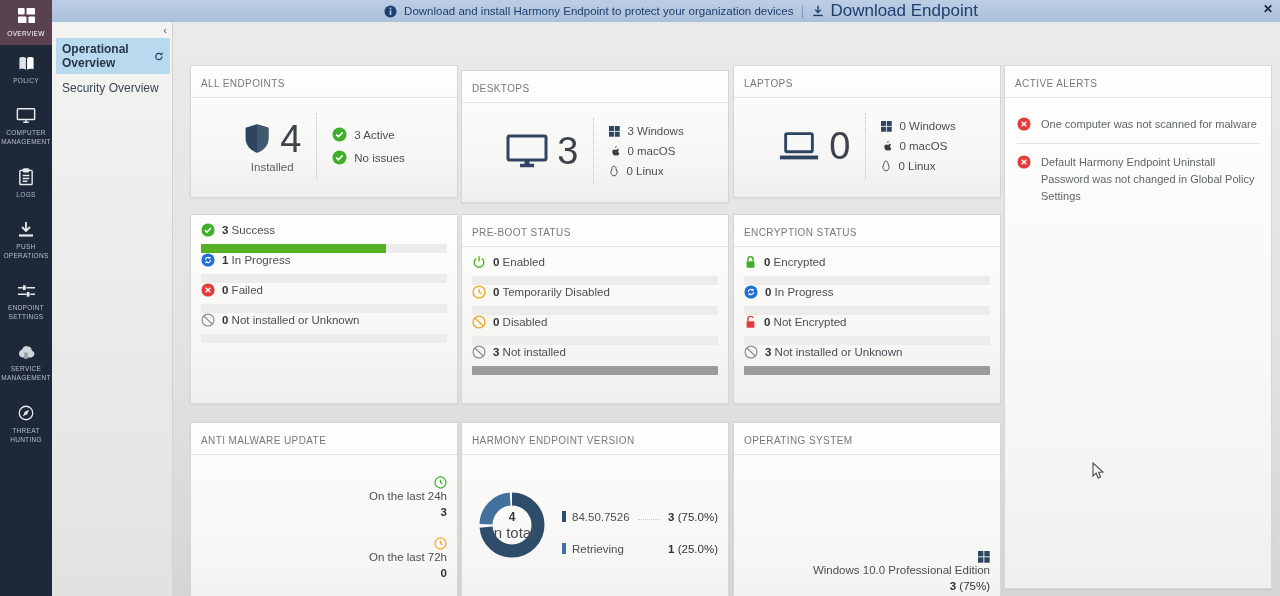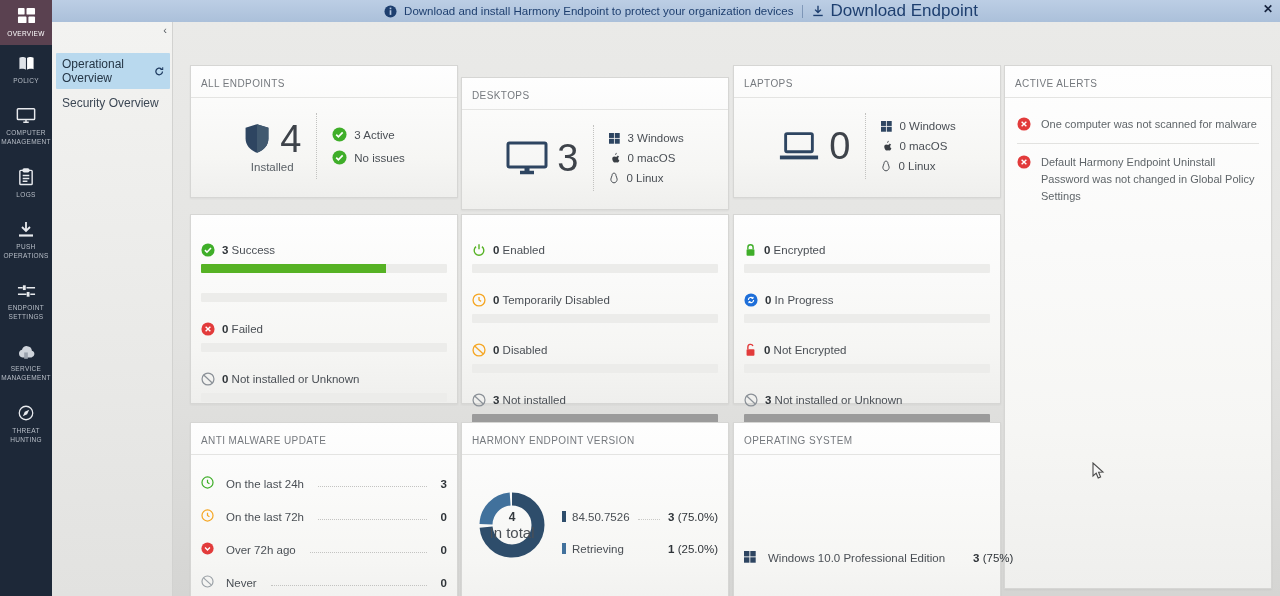--- a/index.html
+++ b/index.html
@@ -21,21 +21,21 @@
   .banner-divider { width:1px; height:13px; background:rgba(30,63,111,.35); }
   .banner-btn { font-size:17px; color:#1e3f6f; display:flex; align-items:center; gap:6px; cursor:pointer; }
   .banner-close { position:absolute; right:7px; top:3px; font-size:12px; font-weight:bold; color:#16233e; cursor:pointer; line-height:1; }
 
   
   .subnav { position:absolute; left:52px; top:22px; width:121px; height:574px;
     background:linear-gradient(#f3f3f1, #e9e9e7 60%, #e2e2e0); border-right:1px solid #d2d2d0; z-index:20; }
   .subnav-collapse { position:absolute; top:2px; right:5px; font-size:11px; color:#555b62; cursor:pointer; }
   .subnav-item { margin:3px 2px 0 4px; padding:4px 6px; font-size:12px; color:#3c4754; cursor:pointer; border-radius:1px;
     display:flex; align-items:center; justify-content:space-between; }
-  .subnav-item:first-of-type { margin-top:31px; }
+  .subnav-item:first-of-type { margin-top:16px;font-weight:bold; }
   .subnav-item.selected { background:#b9d9ee; color:#253646; }
 
   
   .main { position:absolute; left:173px; top:22px; width:1107px; height:574px;
     background:linear-gradient(#eaeae8, #e3e3e1 55%, #d5d5d3); }
 
   .card { position:absolute; width:268px; border:1px solid #d6d6d4;
     background:linear-gradient(#fefefe, #f6f6f4 70%, #efefed); box-shadow:0 1px 2px rgba(0,0,0,.05); }
   .card-hd { padding:7px 10px 6px; border-bottom:1px solid #e4e4e2; }
   .card-hd span { font-size:10px; letter-spacing:.4px; color:#75797e; }
@@ -51,28 +51,28 @@
   .mini-list { display:flex; flex-direction:column; gap:8px; }
   .mini-row { display:flex; align-items:center; gap:7px; font-size:11.5px; color:#4a4f55; }
   .mini-row svg { flex:0 0 auto; }
 
   
   .alert-row { display:flex; gap:10px; padding:10px 2px 10px 2px; }
   .alert-text { font-size:11px; color:#5f6569; line-height:1.55; }
   .alert-sep { border-top:1px solid #e2e2e0; margin:0 2px; }
 
   
-  .st-row { margin-top:20px; }
+  .st-row { margin-top:0; }
   .st-head { display:flex; align-items:center; gap:7px; font-size:11.5px; color:#4a4f55; }
   .st-head b { color:#2f3439; }
   .st-bar { margin-top:7px; height:9px; background:#ececea; border-radius:1px; overflow:hidden; }
   .st-fill { height:100%; width:0; }
 
   
-  .ld-row { display:flex; align-items:flex-end; gap:12px; margin-top:19px; font-size:11.5px; color:#4a4f55; }
+  .ld-row { display:flex; align-items:flex-end; gap:0; margin-top:19px; font-size:11.5px; color:#4a4f55;flex-direction:column; }
   .ld-row .ic { margin-bottom:-1px; }
   .ld-label { white-space:nowrap; }
   .ld-dots { flex:1; border-bottom:1px dotted #c3c3c1; margin:0 2px 3px; }
   .ld-val { font-weight:bold; color:#2f3439; white-space:nowrap; }
 
   
   .ver-body { display:flex; align-items:center; padding:6px 10px; }
   .donut-wrap { position:relative; width:72px; height:72px; margin:28px 14px 0 4px; }
   .donut-center { position:absolute; inset:0; display:flex; flex-direction:column; align-items:center; justify-content:center; }
   .donut-center .t { font-size:12px; font-weight:bold; color:#33383d; }
@@ -233,21 +233,21 @@
           <svg width="15" height="15" viewBox="0 0 16 16">
               <circle cx="8" cy="8" r="7.5" fill="#3fae29"></circle>
               <path d="M4.5 8.2l2.3 2.3 4.6-4.8" stroke="#fff" stroke-width="1.8" fill="none"></path>
             </svg>
           <span>No issues</span>
         </div>
       </div>
     </div>
   </div>
 
-  <div class="card" style="left:288px; top:55px; height:133px">
+  <div class="card" style="left:288px; top:48px; height:133px">
     <div class="card-hd"><span>DESKTOPS</span></div>
     <div class="sum-body">
       <div class="sum-main">
         <svg width="42" height="34" viewBox="0 0 42 34" fill="none" stroke="#2e4561" stroke-width="3">
             <rect x="2" y="2" width="38" height="24" rx="1.5"></rect>
             <path d="M14 31.5h14" stroke-width="3.5"></path>
             <path d="M21 26v5.5" stroke-width="5"></path>
           </svg>
         <span class="big-num">3</span>
       </div>
@@ -348,20 +348,29 @@
               <circle cx="8" cy="8" r="7.5" fill="#3fae29"></circle>
               <path d="M4.5 8.2l2.3 2.3 4.6-4.8" stroke="#fff" stroke-width="1.8" fill="none"></path>
             </svg>
           <span><b>3</b> <span>Success</span></span>
         </div>
         <div class="st-bar">
             <div class="st-fill" style="width: 75%; background: rgb(86, 178, 36);"></div>
           </div>
       </div>
       <div class="st-row">
+        <div class="st-head">
+          <svg width="14" height="14" viewBox="0 0 16 16">
+              <circle cx="8" cy="8" r="7.5" fill="#1e6fd9"></circle>
+              <path d="M5 8a3 3 0 0 1 5.2-2M11 8a3 3 0 0 1-5.2 2" stroke="#fff" stroke-width="1.3" fill="none"></path>
+              <path d="M10.4 4.4v1.8H8.6" fill="none" stroke="#fff" stroke-width="1.1"></path>
+              <path d="M5.6 11.6V9.8h1.8" fill="none" stroke="#fff" stroke-width="1.1"></path>
+            </svg>
+          <span><b>1</b> <span>In Progress</span></span>
+        </div>
         <div class="st-bar">
             <div class="st-fill" style="width: 0%; background: rgb(30, 111, 217);"></div>
           </div>
       </div>
       <div class="st-row">
         <div class="st-head">
           <svg width="14" height="14" viewBox="0 0 16 16">
               <circle cx="8" cy="8" r="7.5" fill="#e23b3b"></circle>
               <path d="M5.3 5.3l5.4 5.4M10.7 5.3l-5.4 5.4" stroke="#fff" stroke-width="1.6"></path>
             </svg>
@@ -380,20 +389,21 @@
           <span><b>0</b> <span>Not installed or Unknown</span></span>
         </div>
         <div class="st-bar">
             <div class="st-fill" style="width: 0%; background: rgb(155, 155, 155);"></div>
           </div>
       </div>
     </div>
   </div>
 
   <div class="card" style="left:288px; top:192px; height:190px">
+    <div class="card-hd"><span>PRE-BOOT STATUS</span></div>
     <div class="card-bd">
       <div class="st-row">
         <div class="st-head">
           <svg width="14" height="14" viewBox="0 0 16 16" fill="none" stroke="#56b224" stroke-width="1.6">
               <path d="M4.6 4.2a5.5 5.5 0 1 0 6.8 0"></path>
               <path d="M8 1.5v5.5"></path>
             </svg>
           <span><b>0</b> <span>Enabled</span></span>
         </div>
         <div class="st-bar">
@@ -433,20 +443,21 @@
           <span><b>3</b> <span>Not installed</span></span>
         </div>
         <div class="st-bar">
             <div class="st-fill" style="width: 100%; background: rgb(155, 155, 155);"></div>
           </div>
       </div>
     </div>
   </div>
 
   <div class="card" style="left:560px; top:192px; height:190px">
+    <div class="card-hd"><span>ENCRYPTION STATUS</span></div>
     <div class="card-bd">
       <div class="st-row">
         <div class="st-head">
           <svg width="13" height="14" viewBox="0 0 14 16">
               <path d="M4 7V5a3 3 0 0 1 6 0v2" fill="none" stroke="#3fae29" stroke-width="1.6"></path>
               <rect x="2.5" y="7" width="9" height="7.5" rx="1" fill="#3fae29"></rect>
             </svg>
           <span><b>0</b> <span>Encrypted</span></span>
         </div>
         <div class="st-bar">

